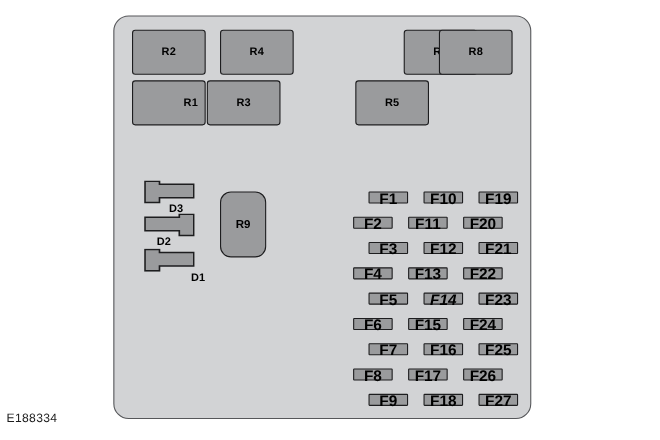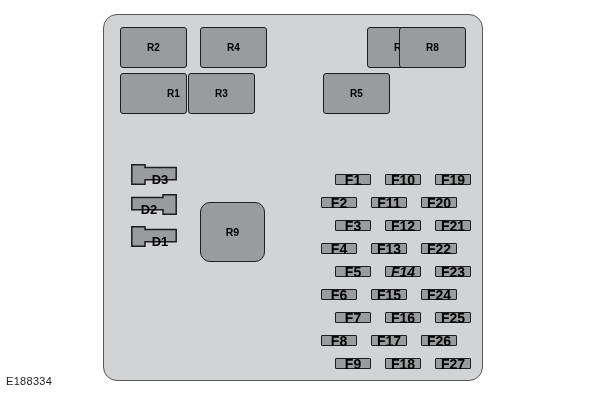--- a/index.html
+++ b/index.html
@@ -19,28 +19,28 @@
   .box {
     position:absolute; box-sizing:border-box;
     background:var(--component-fill,#9a9b9d);
     border:1.6px solid var(--component-border,#1d1d1f);
     color:var(--label-color,#000000);
     display:flex; align-items:center; justify-content:center;
     font-weight:700;
     text-align:right;
   }
   .relay { width:67px; height:41px; border-radius:3px; font-size:10px; letter-spacing:.2px; }
-  .big-relay { left:96px; top:159px; width:65px; height:60px; border-radius:10px; font-size:10.5px;margin-top:28px; }
+  .big-relay { left:96px; top:159px; width:42px; height:60px; border-radius:10px; font-size:10.5px; }
   .fuse { width:36px; height:11px; border-radius:1px; font-size:14px; }
   .dconn { position:absolute; left:27px; width:46px; height:21px; }
   .dconn svg { position:absolute; left:0; top:0; display:block; }
   .dlabel {
-    position:absolute; top:8px; height:15px; left:0; right:0;
+    position:absolute; top:19px; height:15px; left:0; right:0;
     display:flex; align-items:center; justify-content:center;
-    font-size:13px; font-weight:700; color:var(--label-color,#000000);
+    font-size:10px; font-weight:700; color:var(--label-color,#000000);
   }
   .dlabel.tab-left { left:12px; right:0; }
   .dlabel.tab-right { left:0; right:10px; }
   .figure-label {
     position:absolute; left:6px; top:375px;
     font-size:11px; color:#1c1c1c; letter-spacing:.3px;
   }
 </style>
 </head>
 <body>
@@ -62,21 +62,21 @@
           <polygon points="0.8,0.8 14,0.8 14,3.5 45.2,3.5 45.2,15.8 14,15.8 14,20.2 0.8,20.2" fill="#9a9b9d" stroke="#1d1d1f" stroke-width="1.5"></polygon>
         </svg>
         <span class="dlabel tab-left">D3</span>
       </div>
       <div class="dconn" style="top: 179px;">
         <svg width="46" height="21" viewBox="0 0 46 21">
           <polygon points="45.2,0.8 32,0.8 32,3.5 0.8,3.5 0.8,15.8 32,15.8 32,20.2 45.2,20.2" fill="#9a9b9d" stroke="#1d1d1f" stroke-width="1.5"></polygon>
         </svg>
         <span class="dlabel tab-right">D2</span>
       </div>
-      <div class="dconn" style="top: 211px;">
+      <div class="dconn" style="top: 211px; padding-left: 40px;">
         <svg width="46" height="21" viewBox="0 0 46 21">
           <polygon points="0.8,0.8 14,0.8 14,3.5 45.2,3.5 45.2,15.8 14,15.8 14,20.2 0.8,20.2" fill="#9a9b9d" stroke="#1d1d1f" stroke-width="1.5"></polygon>
         </svg>
         <span class="dlabel tab-left">D1</span>
       </div>
       <div class="box fuse" style="left: 231px; top: 159px;">F1</div>
       <div class="box fuse" style="left: 281px; top: 159px;">F10</div>
       <div class="box fuse" style="left: 331px; top: 159px;">F19</div>
       <div class="box fuse" style="left: 217px; top: 182px;">F2</div>
       <div class="box fuse" style="left: 267px; top: 182px;">F11</div>

